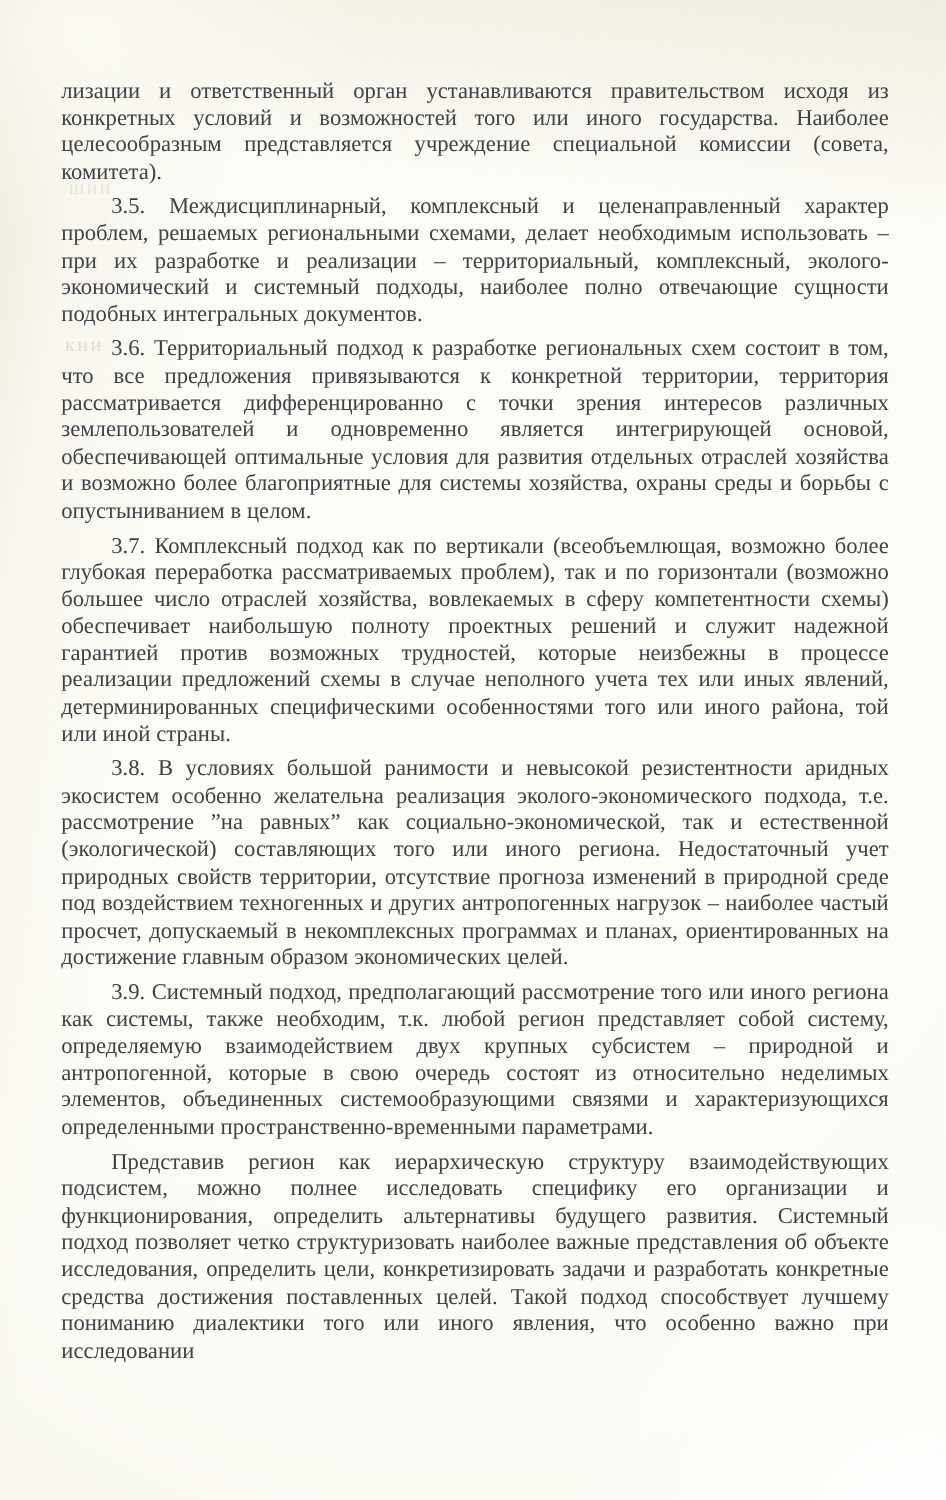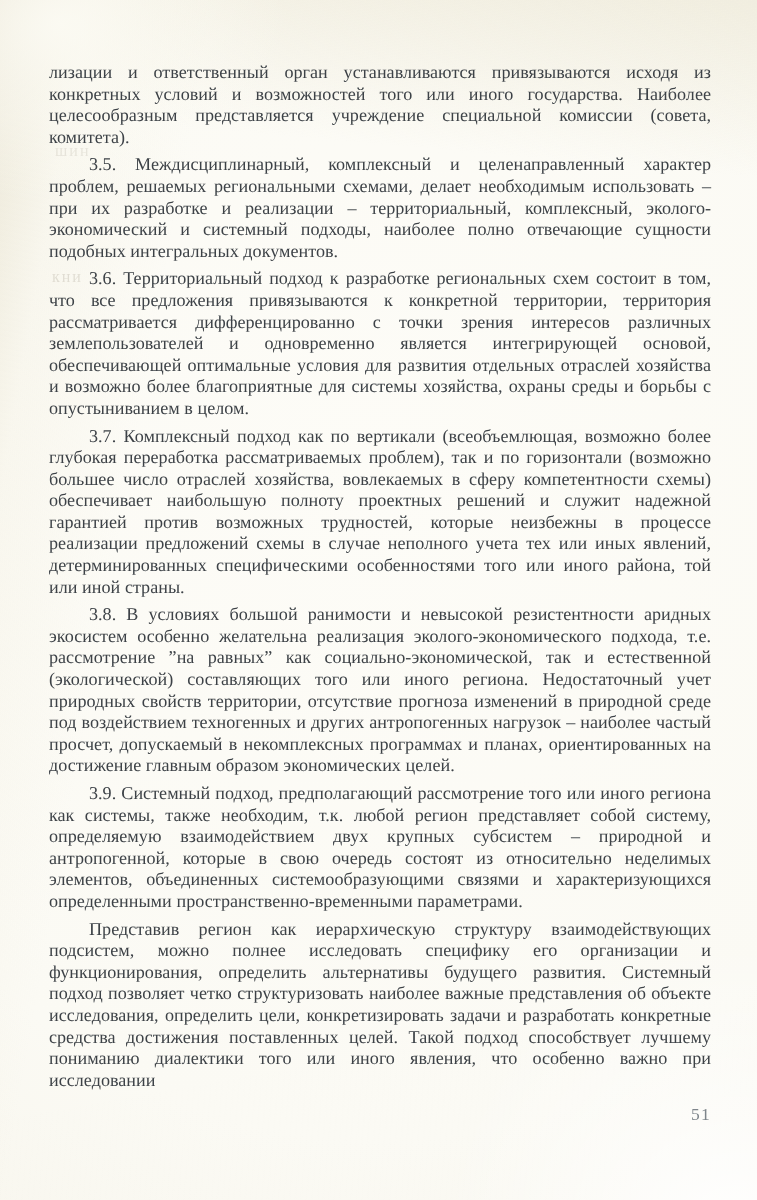--- a/index.html
+++ b/index.html
@@ -102,24 +102,23 @@
 </style>
 </head>
 <body>
 
 <div id="page">
 
   <span class="ghost ghost-a">шин</span>
   <span class="ghost ghost-b">кни</span>
 
   <div id="textblock">
-    <p class="para">лизации и ответственный орган устанавливаются привязываются исходя из конкретных условий и возможностей того или иного государства. Наиболее целесообразным представляется учреждение специальной комиссии (совета, комитета).</p>
+    <p class="para">лизации и ответственный орган устанавливаются правительством исходя из конкретных условий и возможностей того или иного государства. Наиболее целесообразным представляется учреждение специальной комиссии (совета, комитета).</p>
     <p class="para indent">3.5. Междисциплинарный, комплексный и целенаправленный характер проблем, решаемых региональными схемами, делает необходимым использовать – при их разработке и реализации – территориальный, комплексный, эколого-экономический и системный подходы, наиболее полно отвечающие сущности подобных интегральных документов.</p>
     <p class="para indent">3.6. Территориальный подход к разработке региональных схем состоит в том, что все предложения привязываются к конкретной территории, территория рассматривается дифференцированно с точки зрения интересов различных землепользователей и одновременно является интегрирующей основой, обеспечивающей оптимальные условия для развития отдельных отраслей хозяйства и возможно более благоприятные для системы хозяйства, охраны среды и борьбы с опустыниванием в целом.</p>
     <p class="para indent">3.7. Комплексный подход как по вертикали (всеобъемлющая, возможно более глубокая переработка рассматриваемых проблем), так и по горизонтали (возможно большее число отраслей хозяйства, вовлекаемых в сферу компетентности схемы) обеспечивает наибольшую полноту проектных решений и служит надежной гарантией против возможных трудностей, которые неизбежны в процессе реализации предложений схемы в случае неполного учета тех или иных явлений, детерминированных специфическими особенностями того или иного района, той или иной страны.</p>
     <p class="para indent">3.8. В условиях большой ранимости и невысокой резистентности аридных экосистем особенно желательна реализация эколого-экономического подхода, т.е. рассмотрение ”на равных” как социально-экономической, так и естественной (экологической) составляющих того или иного региона. Недостаточный учет природных свойств территории, отсутствие прогноза изменений в природной среде под воздействием техногенных и других антропогенных нагрузок – наиболее частый просчет, допускаемый в некомплексных программах и планах, ориентированных на достижение главным образом экономических целей.</p>
     <p class="para indent">3.9. Системный подход, предполагающий рассмотрение того или иного региона как системы, также необходим, т.к. любой регион представляет собой систему, определяемую взаимодействием двух крупных субсистем – природной и антропогенной, которые в свою очередь состоят из относительно неделимых элементов, объединенных системообразующими связями и характеризующихся определенными пространственно-временными параметрами.</p>
     <p class="para indent">Представив регион как иерархическую структуру взаимодействующих подсистем, можно полнее исследовать специфику его организации и функционирования, определить альтернативы будущего развития. Системный подход позволяет четко структуризовать наиболее важные представления об объекте исследования, определить цели, конкретизировать задачи и разработать конкретные средства достижения поставленных целей. Такой подход способствует лучшему пониманию диалектики того или иного явления, что особенно важно при исследовании</p>
   </div>
 
-  <div class="pagenum">51</div>
 
 </div>
 
 </body></html>

